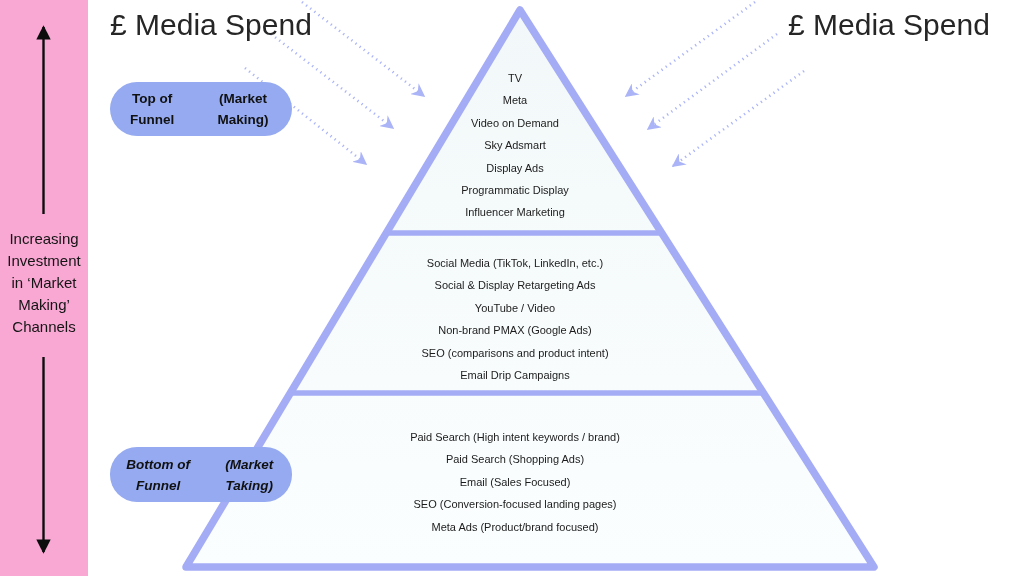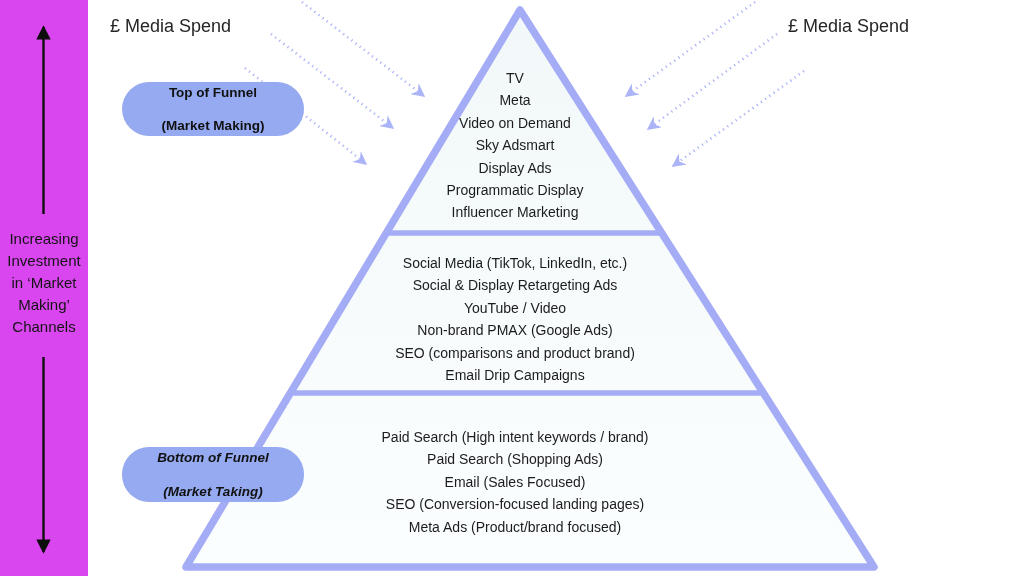--- a/index.html
+++ b/index.html
@@ -4,43 +4,43 @@
 <style>
   html,body{margin:0;padding:0;background:#ffffff;}
   .canvas{
     position:relative;width:1024px;height:576px;overflow:hidden;
     background:#ffffff;
     font-family:"Liberation Sans",sans-serif;
     color:#1f1f1f;
   }
   .sidebar{
     position:absolute;left:0;top:0;width:88px;height:576px;
-    background:#d946ef;
+    background:#f9a8d4;
   }
   .sidebar-label{
     position:absolute;left:0;top:228px;width:88px;
     text-align:center;font-size:15px;line-height:22px;color:#141414;
   }
   .media-spend{
-    position:absolute;top:16px;font-size:18px;color:#262626;white-space:nowrap;
+    position:absolute;top:8px;font-size:30px;color:#262626;white-space:nowrap;
   }
   .media-spend.left{left:110px;}
   .media-spend.right{left:788px;}
   .badge{
-    position:absolute;left:122px;width:182px;height:54px;
+    position:absolute;left:110px;width:182px;height:54px;
     background:#95aaf0;border-radius:27px;
-    display:flex;flex-direction:column;align-items:center;justify-content:space-between;
+    display:flex;flex-direction:row;align-items:center;justify-content:flex-end;
     font-weight:bold;font-size:13.5px;line-height:21px;color:#111111;
     text-align:center;
   }
   .badge.top{top:82px;}
   .badge.bottom{top:447px;height:55px;font-style:italic;}
   .tier-text{
     position:absolute;left:190px;width:650px;text-align:center;
-    font-size:14px;line-height:22.4px;color:#1c1c1c;
+    font-size:11px;line-height:22.4px;color:#1c1c1c;
   }
   .tier-text.tier1{top:67px;}
   .tier-text.tier2{top:252px;}
   .tier-text.tier3{top:426px;}
   svg.scene{position:absolute;left:0;top:0;}
 </style>
 </head>
 <body>
 
 <div class="canvas">
@@ -101,21 +101,21 @@
     <div>Display Ads</div>
     <div>Programmatic Display</div>
     <div>Influencer Marketing</div>
   </div>
 
   <div class="tier-text tier2">
     <div>Social Media (TikTok, LinkedIn, etc.)</div>
     <div>Social &amp; Display Retargeting Ads</div>
     <div>YouTube / Video</div>
     <div>Non-brand PMAX (Google Ads)</div>
-    <div>SEO (comparisons and product brand)</div>
+    <div>SEO (comparisons and product intent)</div>
     <div>Email Drip Campaigns</div>
   </div>
 
   <div class="tier-text tier3">
     <div>Paid Search (High intent keywords / brand)</div>
     <div>Paid Search (Shopping Ads)</div>
     <div>Email (Sales Focused)</div>
     <div>SEO (Conversion-focused landing pages)</div>
     <div>Meta Ads (Product/brand focused)</div>
   </div>

